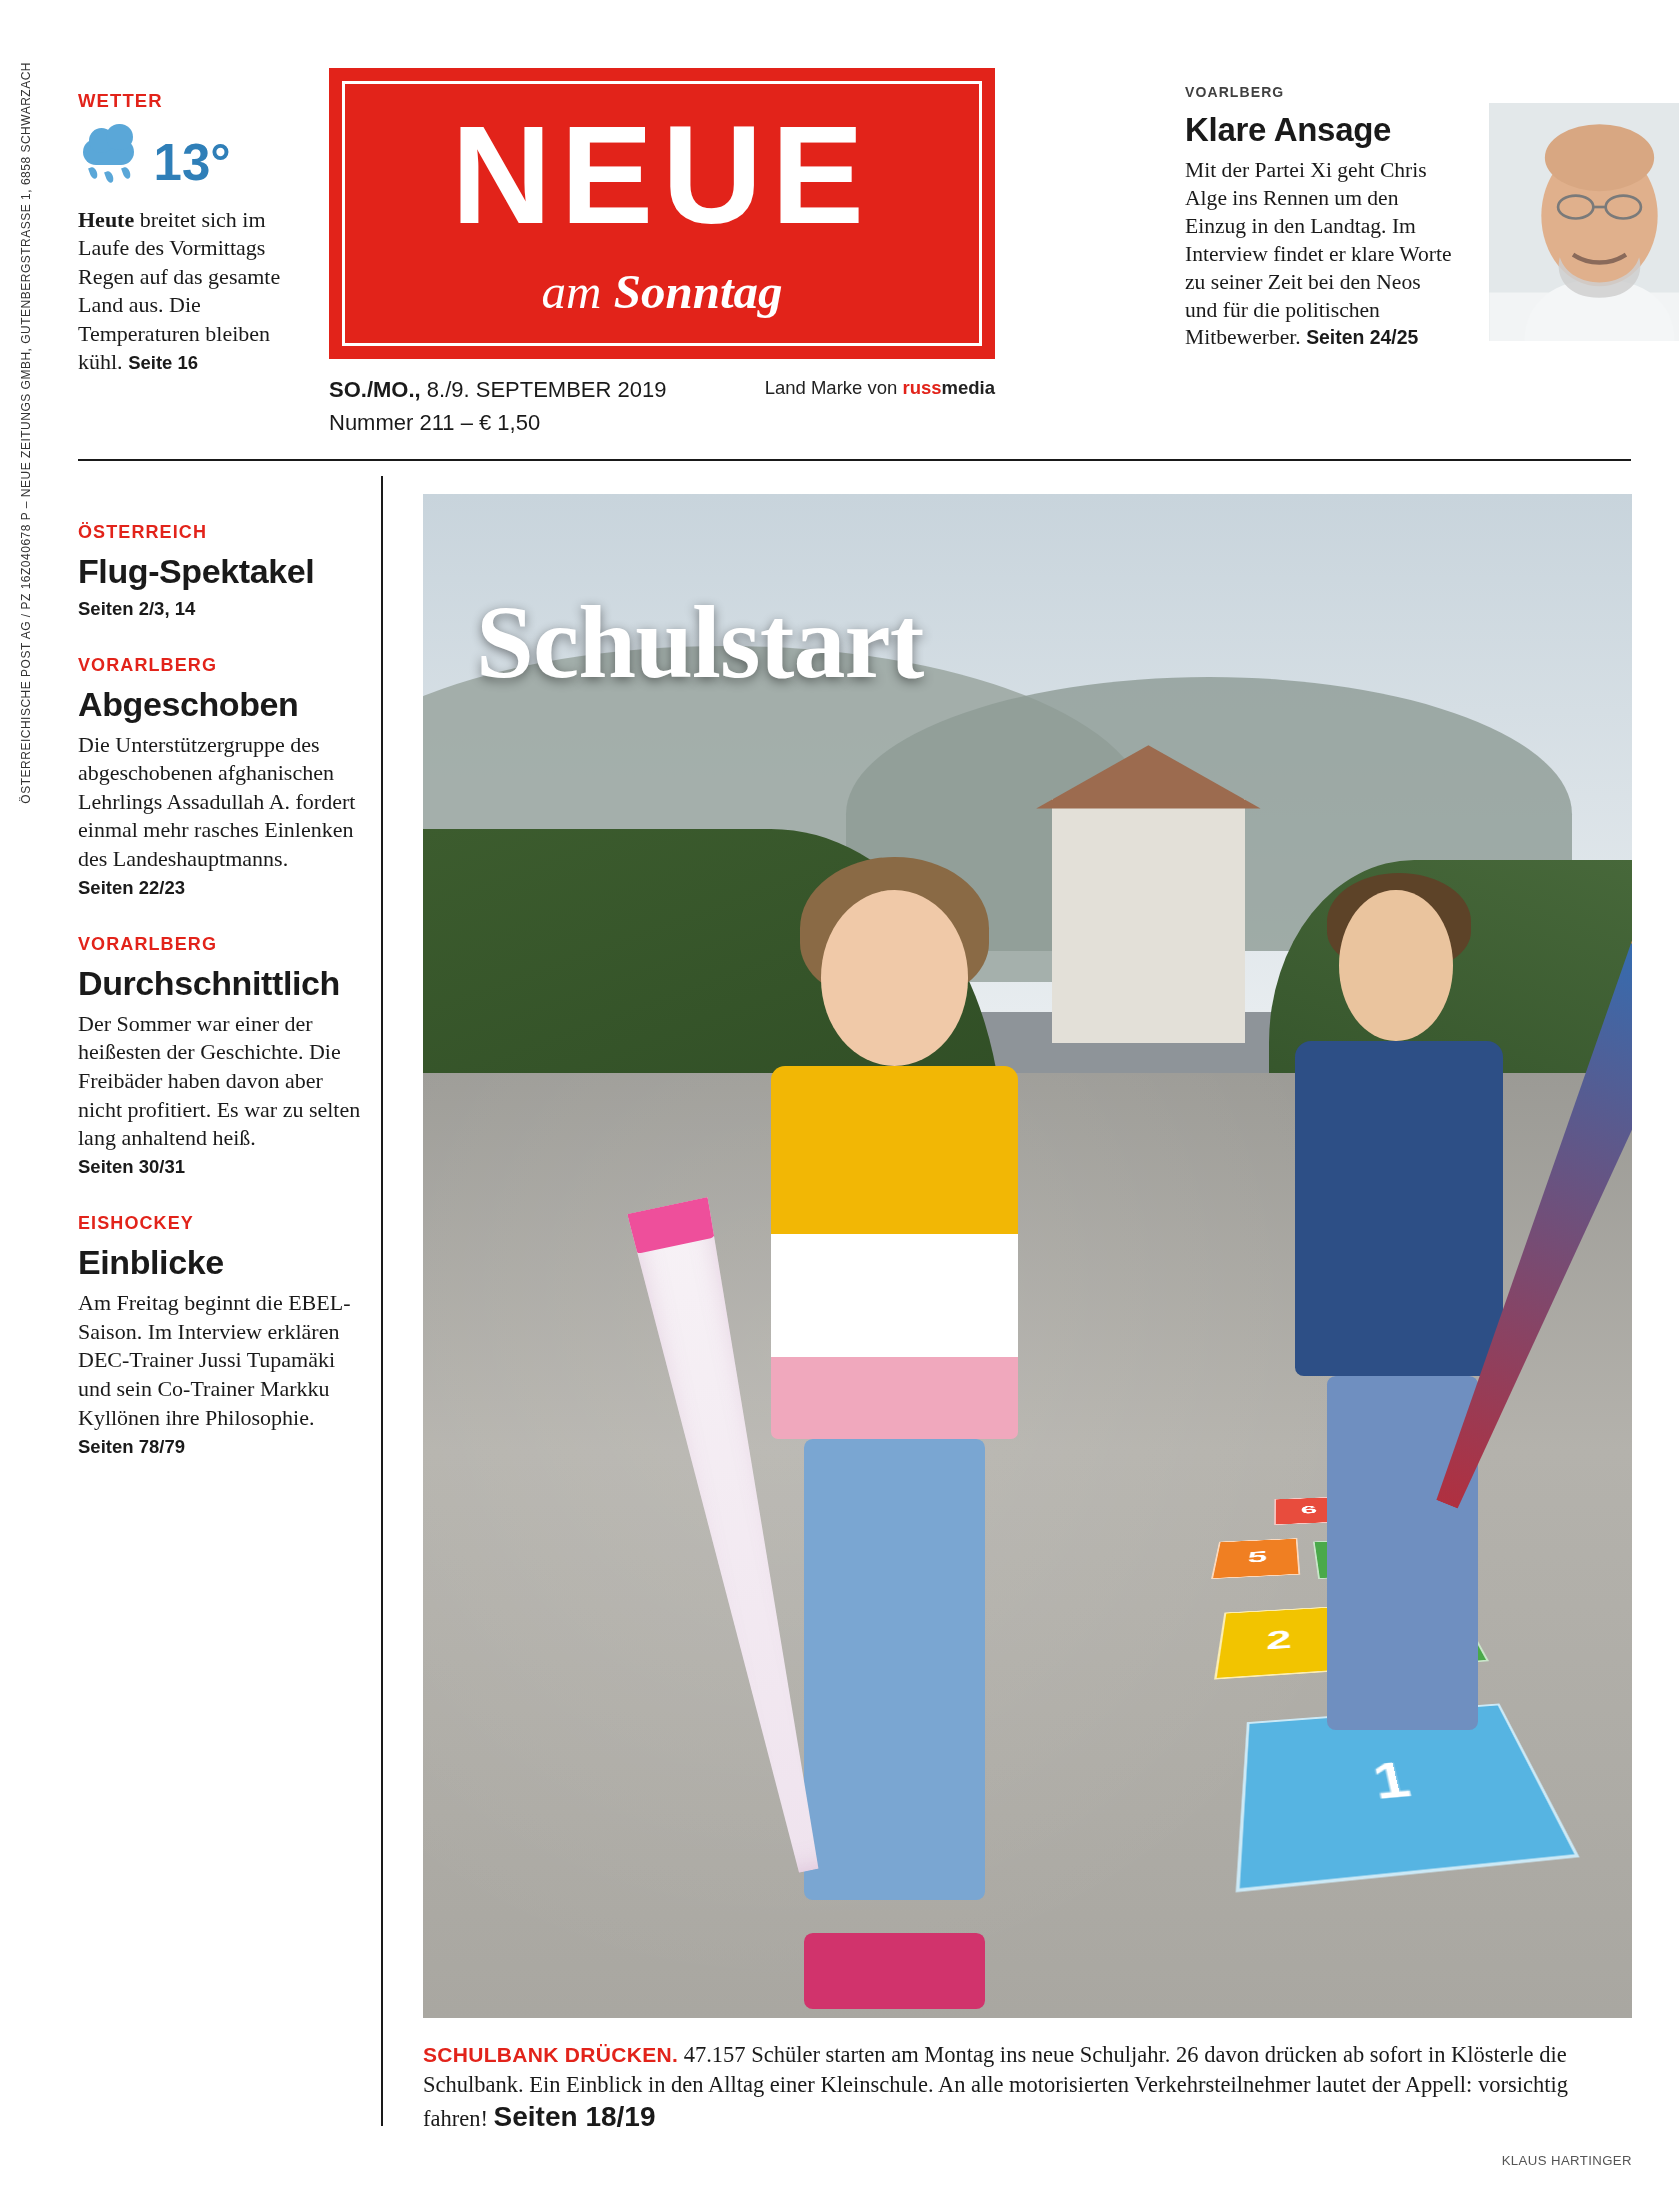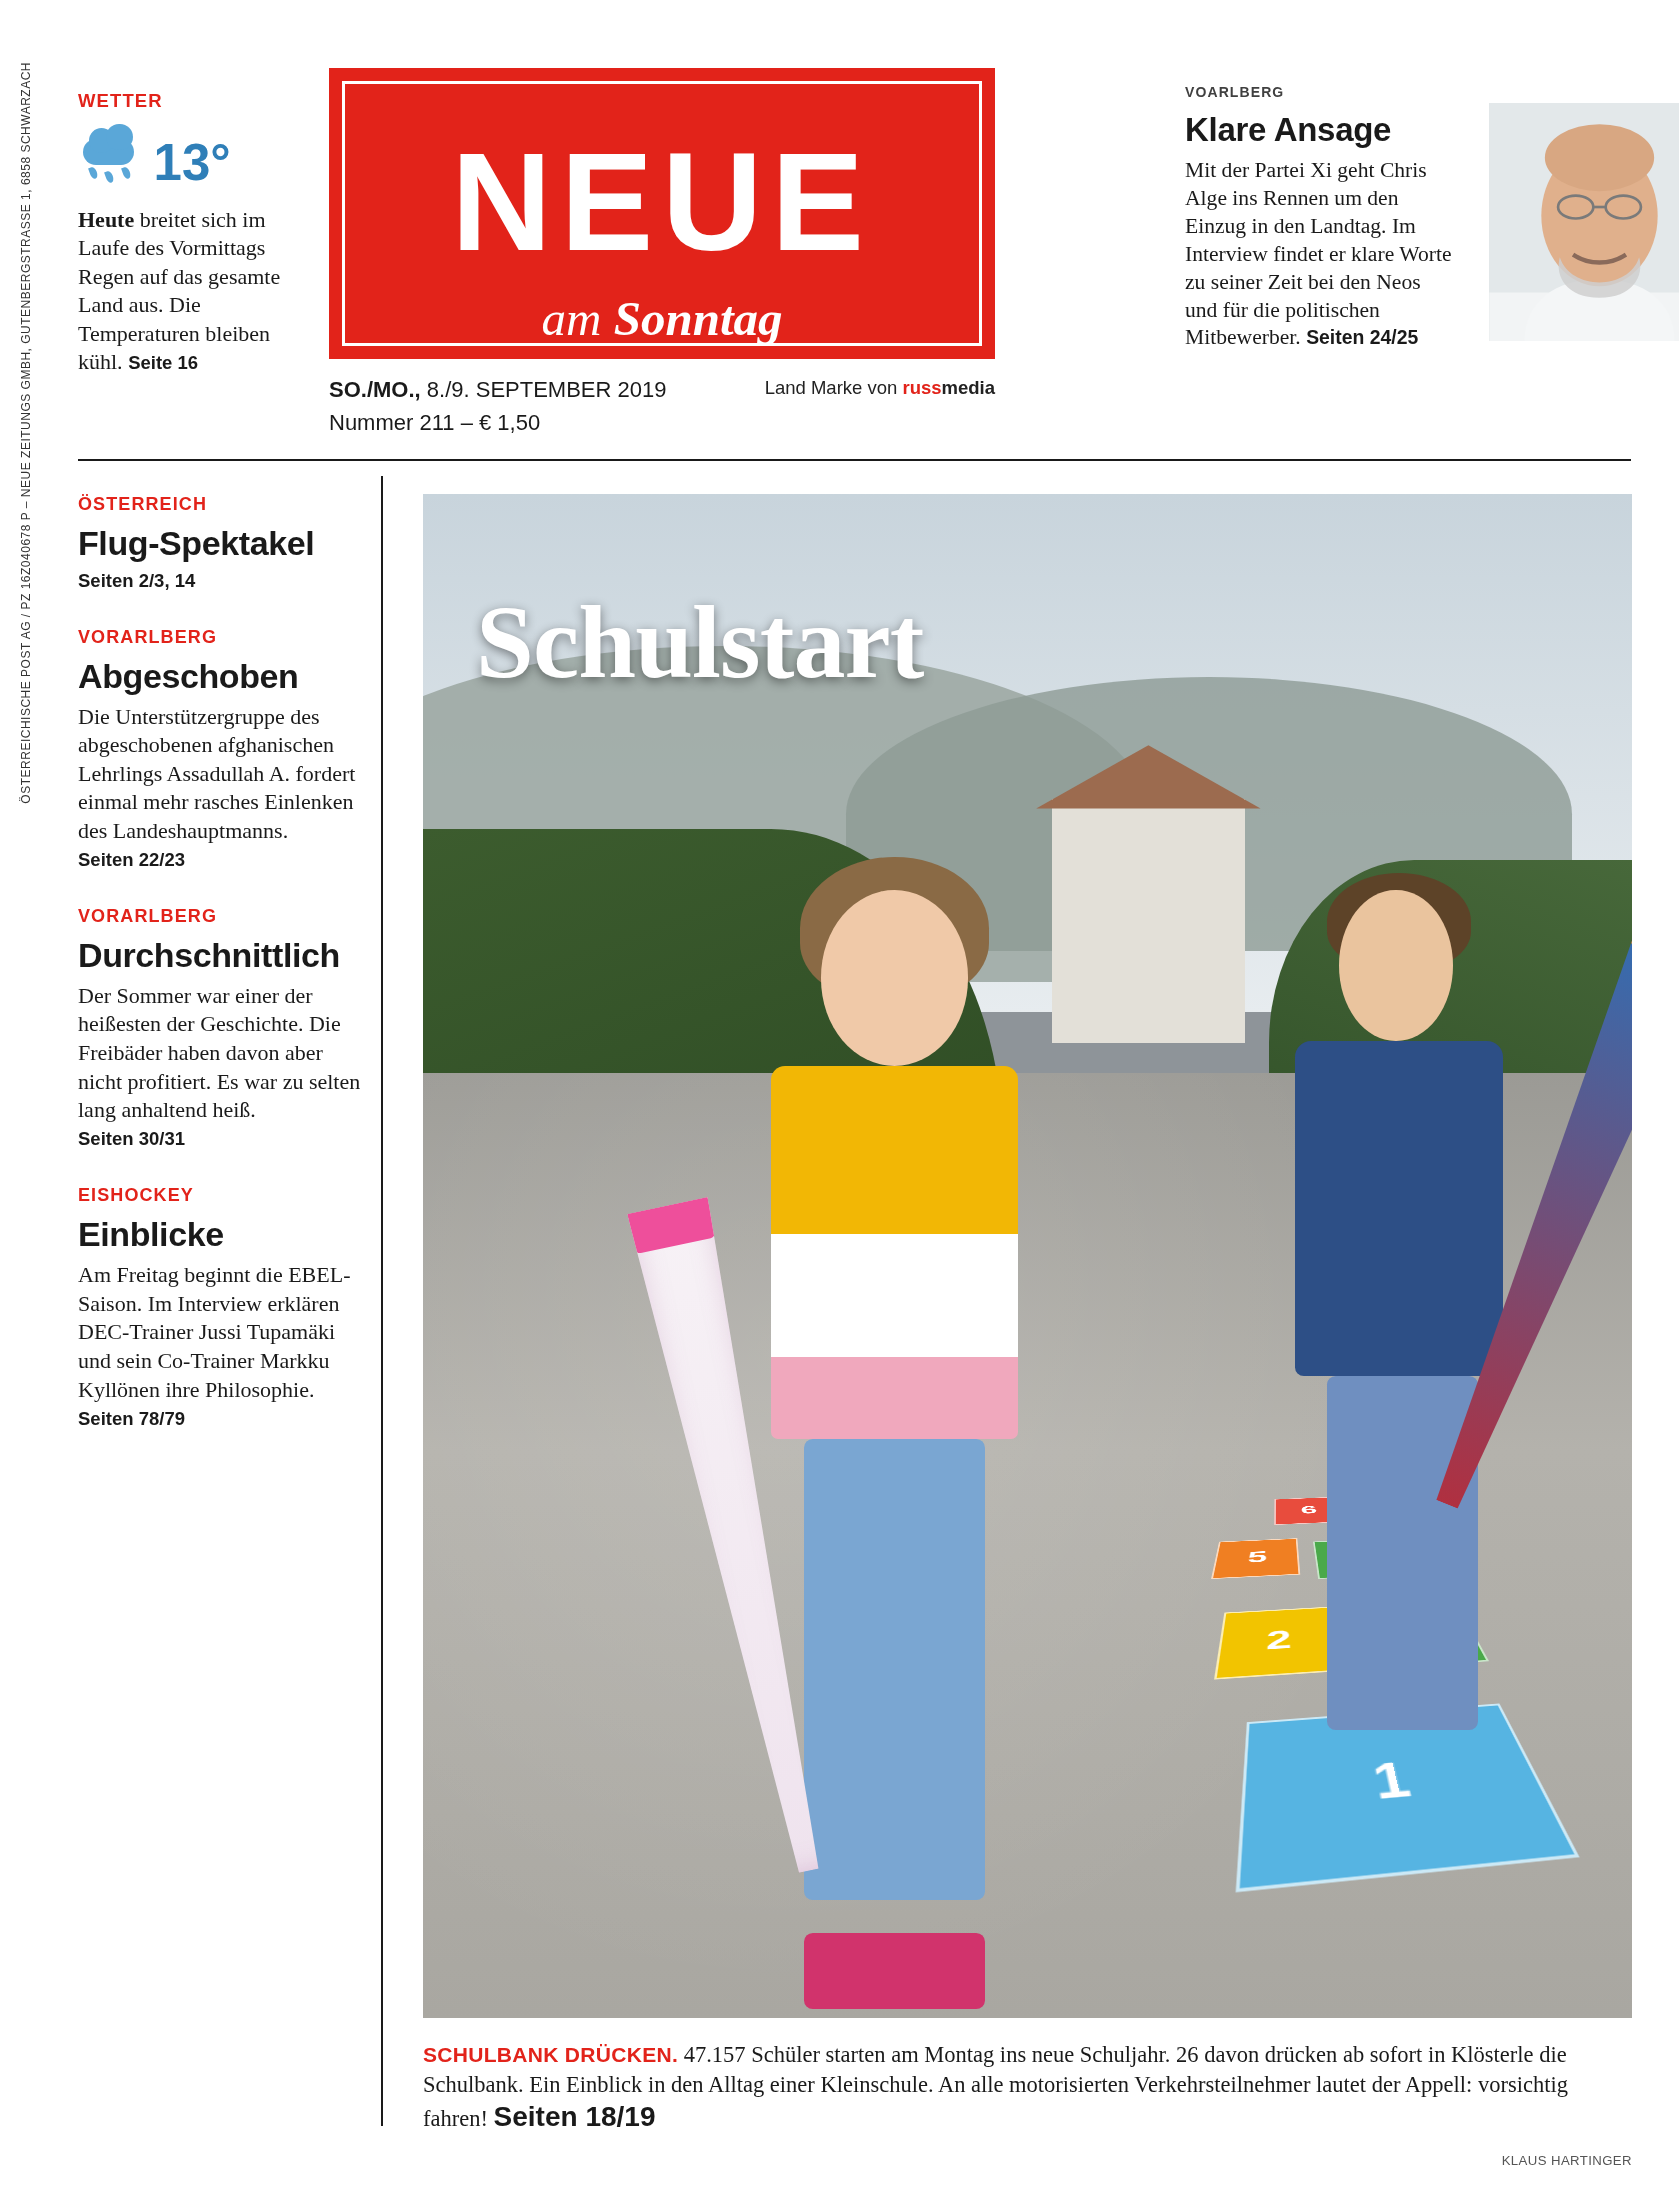--- a/index.html
+++ b/index.html
@@ -64,21 +64,21 @@
 
   
   .masthead { position:absolute; left:251px; top:0px; width:666px; }
   .logo-box {
     background:#e2231a; width:666px; height:291px;
     border:6.2px solid #e2231a; position:relative;
   }
   .logo-inner {
     position:absolute; inset:7px;
     border:3.5px solid #ffffff;
-    display:flex; flex-direction:column; align-items:center; justify-content:flex-end;gap:12px;
+    display:flex; flex-direction:column; align-items:center; justify-content:center;gap:12px;
   }
   .logo-neue {
     color:#fff; font-family:"Liberation Sans", sans-serif;
     font-weight:bold; font-size:139px; letter-spacing:8.8px; line-height:1;
     margin-top:-5.3px;
   }
   .logo-sub {
     color:#fff; font-family:"Liberation Serif", serif;
     font-style:italic; font-size:49px; line-height:1; margin-top:11px;
   }
@@ -109,21 +109,21 @@
   .portrait {
     position:absolute; right:0; top:19.4px; width:221px; height:238px;
     overflow:hidden; background:#dfe4e7;
   }
 
   .rule { position:absolute; background:#1a1a1a; }
   .rule-top { left:78px; top:459px; width:1553px; height:1.8px; }
   .rule-vert { left:381px; top:476px; width:1.8px; height:1650px; }
 
   
-  .left-col { position:absolute; left:78px; top:494px; width:287px; }
+  .left-col { position:absolute; left:78px; top:522px; width:287px; }
   .story { margin-bottom:35px; }
   .story .kicker { font-size:18px; }
   .story h2 {
     font-family:"Liberation Sans", sans-serif;
     font-weight:bold; font-size:34px; margin:8.8px 0 7px 0; letter-spacing:-0.4px;
   }
   .story p { font-size:22px; line-height:1.30; margin:0; }
   .story .pages-ref { display:block; margin-top:3.5px; font-size:18.5px; }
 
   

